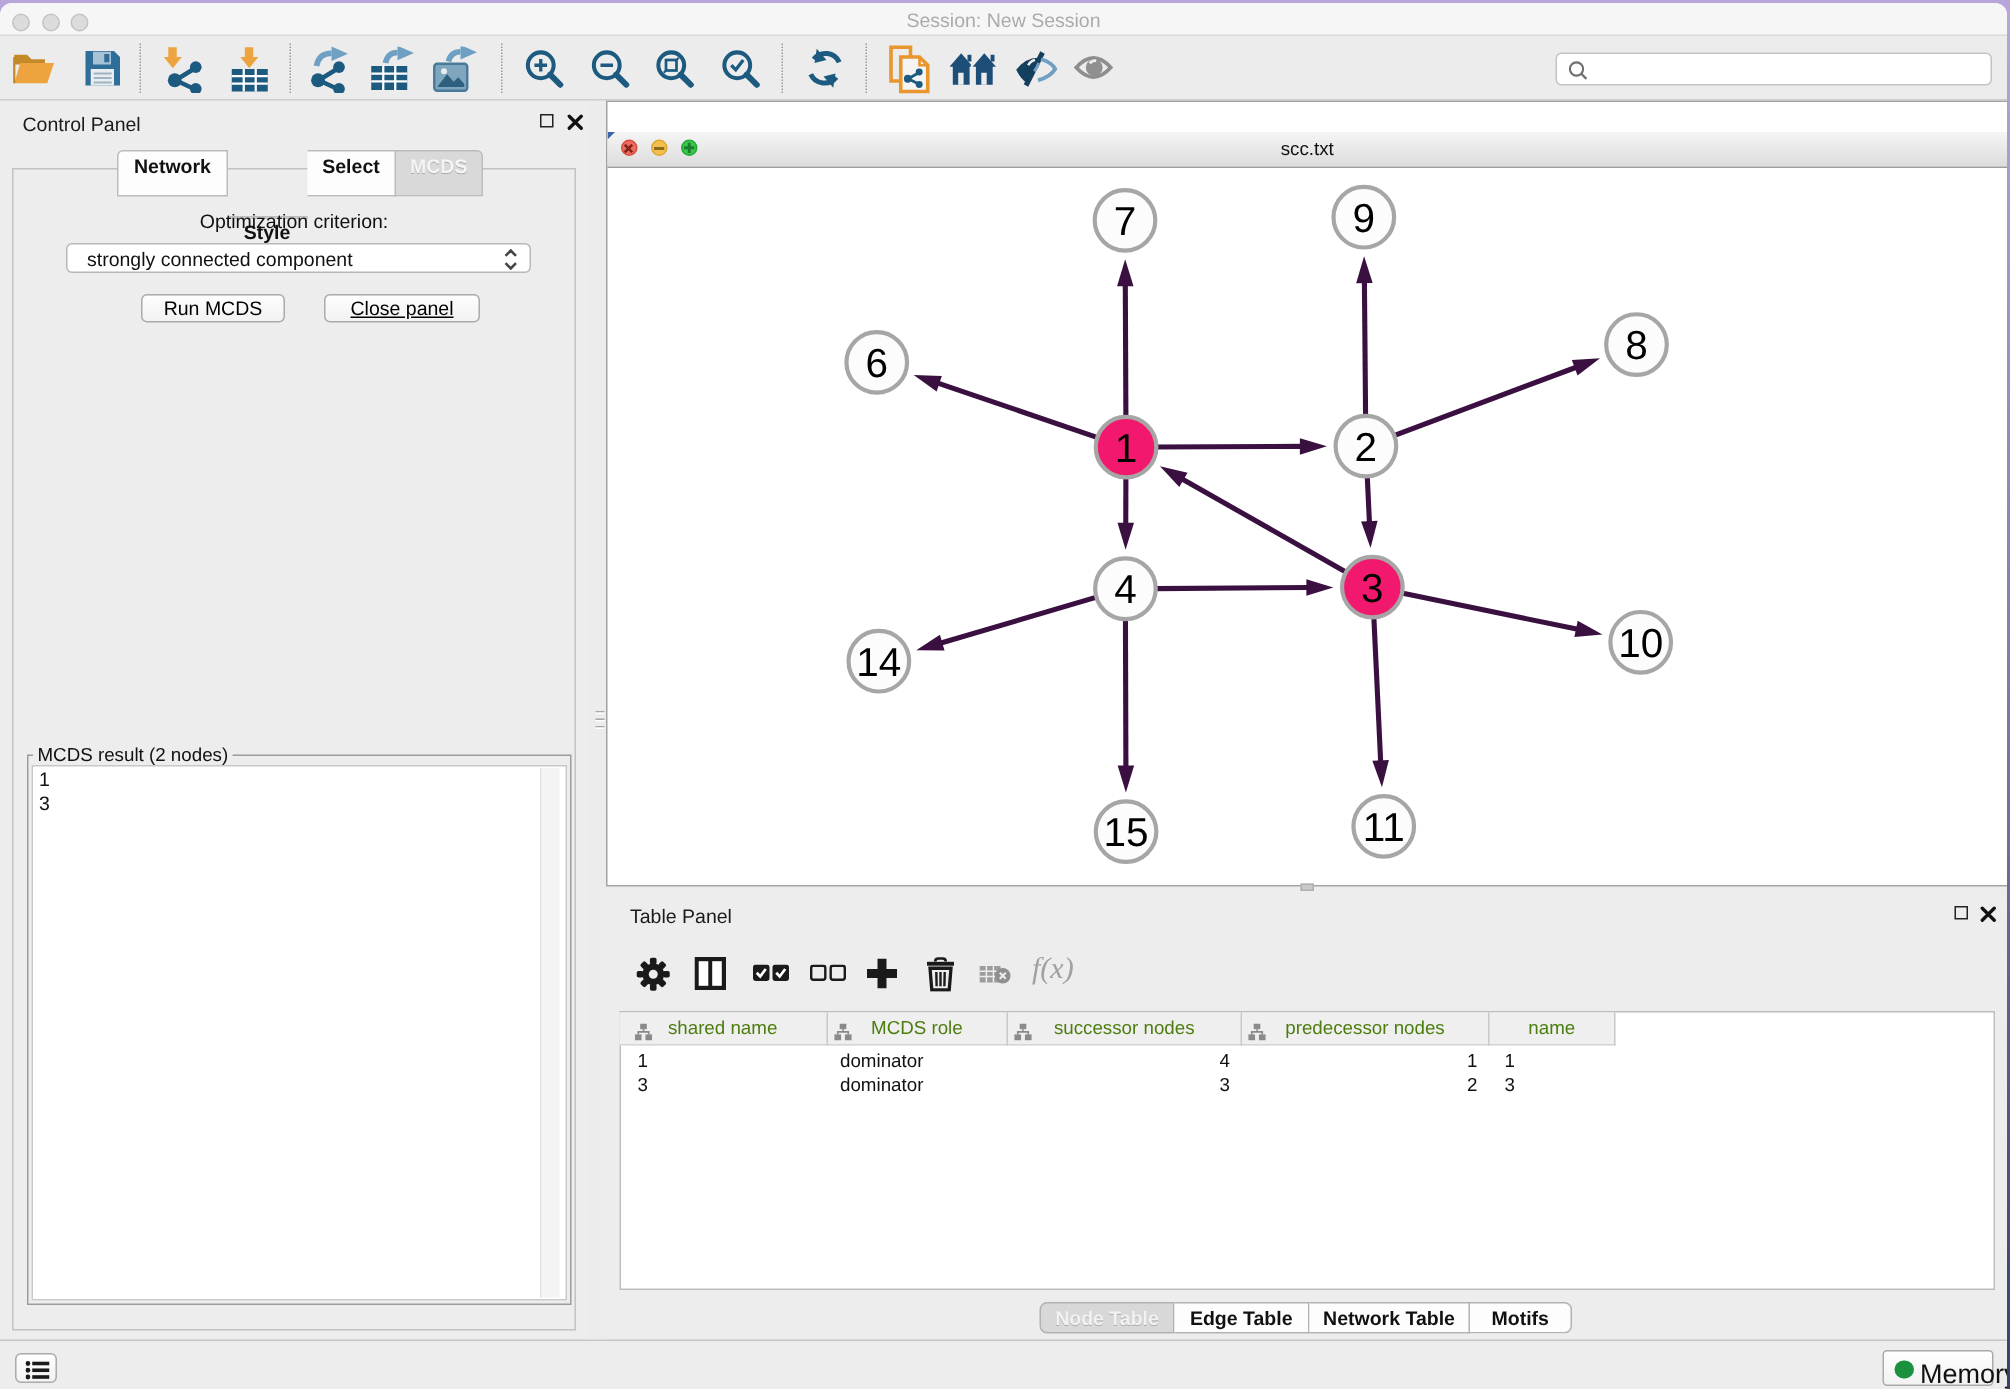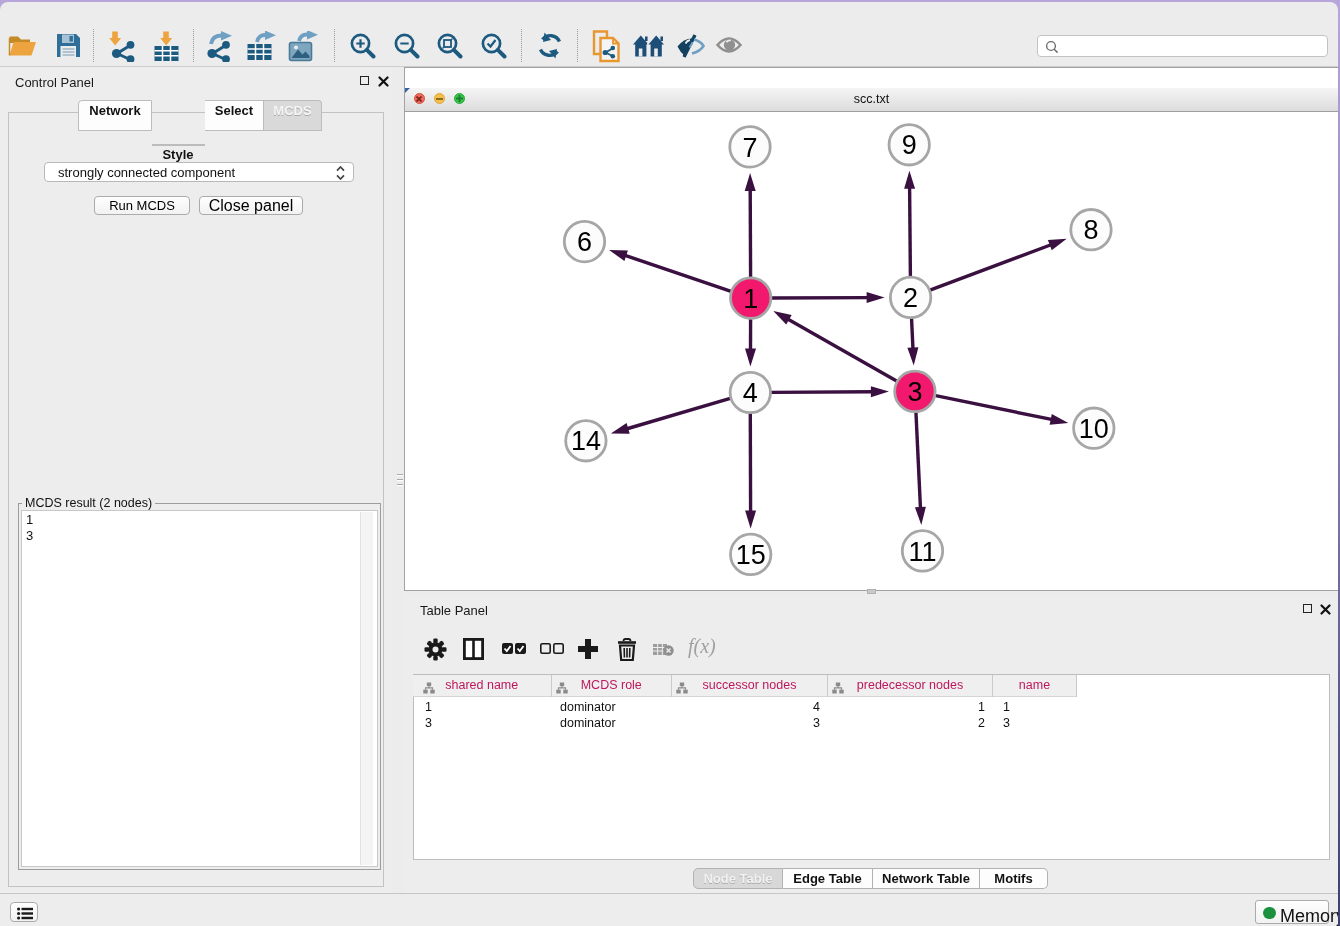--- a/index.html
+++ b/index.html
@@ -36,20 +36,26 @@
 
 #tpanel { position:absolute; left:404px; top:592px; width:935px; height:299px; background:#EDEDED; }
 
 #statusbar { position:absolute; left:0; top:891px; width:100%; height:35px;
   background:#EDEDED; border-top:1px solid #C6C6C6; }
 .btn { background:linear-gradient(180deg,#FEFEFE,#F2F2F2); border:1px solid #ABABAB; border-radius:4px; }
 </style>
 </head>
 <body>
 <div id="win">
+  <div id="titlebar">
+    <div class="tl" style="left:8px;"></div>
+    <div class="tl" style="left:28px;"></div>
+    <div class="tl" style="left:47px;"></div>
+    <div class="title">Session: New Session</div>
+  </div>
   <div id="toolbar">
 
     <svg class="tbi" style="left:8px; top:9px;" width="29" height="26" viewBox="0 0 29 26">
       <path d="M1.5 3.5 H10 L13 6.5 H22 V10 H1.5 Z" fill="#C58A28"></path>
       <path d="M1.5 22.5 L5.5 9 H28 L23.5 22.5 Z" fill="#EDA33E"></path>
       <path d="M1.5 22.5 L1.5 5" stroke="#C58A28" stroke-width="1.5"></path>
     </svg>
 
     <svg class="tbi" style="left:55px; top:8px;" width="26" height="27" viewBox="0 0 26 27">
       <path d="M2 2 H21 L25 6 V25 H2 Z" fill="#2E6E99"></path>
@@ -218,30 +224,31 @@
       </svg>
 
     <div style="position:absolute; left:8px; top:44px; width:376px; height:775px; border:1px solid #C2C2C2; background:#EDEDED;"></div>
 
     <div style="position:absolute; left:78px; top:32px; height:31px; display:flex;">
       <div class="tabs13" style="width:74px; background:#FDFDFD; border:1px solid #BCBCBC; border-radius:4px 0 0 0; text-align:center; line-height:19px;">Network</div>
       <div class="tabs13" style="width:53px; background:#FDFDFD; border:1px solid #BCBCBC; border-left:none; text-align:center; line-height:19px;margin-top:44px;">Style</div>
       <div class="tabs13" style="width:59px; background:#FDFDFD; border:1px solid #BCBCBC; border-left:none; text-align:center; line-height:19px;">Select</div>
       <div class="tabs13" style="width:58px; background:#D9D9D9; border:1px solid #BCBCBC; border-left:none; border-radius:0 4px 0 0; text-align:center; line-height:19px; color:#F5F5F5; text-shadow:0 1px 0 #aaa;">MCDS</div>
     </div>
+    <div style="position:absolute; left:0px; top:72px; width:392px; text-align:center; font-size:13px; color:#111;">Optimization criterion:</div>
 
     <div style="position:absolute; left:44px; top:94px; width:310px; height:20px; background:#fff; border:1px solid #B8B8B8; border-radius:4px;">
       <div style="position:absolute; left:13px; top:2px; font-size:13px; color:#111;">strongly connected component</div>
       <svg style="position:absolute; right:7px; top:3px;" width="11" height="14" viewBox="0 0 11 14">
           <path d="M2 4.6 L5.5 1 L9 4.6 M2 9.4 L5.5 13 L9 9.4" fill="none" stroke="#444" stroke-width="1.7"></path>
         </svg>
     </div>
 
     <div class="btn" style="position:absolute; left:94px; top:128px; width:96px; height:19px; font-size:13px; text-align:center; line-height:18px;">Run MCDS</div>
-    <div class="btn" style="position:absolute; left:199px; top:128px; width:104px; height:19px; font-size:16px; text-align:center; line-height:18px;">Close panel</div>
+    <div class="btn" style="position:absolute; left:216px; top:128px; width:104px; height:19px; font-size:13px; text-align:center; line-height:18px;text-decoration:underline;">Close panel</div>
 
     <div style="position:absolute; left:18px; top:435px; width:363px; height:367px; border:1px solid #9C9C9C;"></div>
     <div style="position:absolute; left:22px; top:428px; background:#EDEDED; padding:0 3px; font-size:12.5px; color:#111;">MCDS result (2 nodes)</div>
     <div style="position:absolute; left:21px; top:442px; width:357px; height:357px; background:#fff; border:1px solid #C8C8C8;">
       <div style="position:absolute; right:4px; top:1px; bottom:1px; width:13px; background:#F4F4F4; border-left:1px solid #E2E2E2;"></div>
       <div style="position:absolute; left:4px; top:1px; font-size:13px; color:#111; line-height:16px;">1<br>3</div>
     </div>
   </div>
   <div id="netwin">
     <div id="nettitle">
@@ -384,21 +391,21 @@
           <line x1="4.6" y1="1" x2="4.6" y2="12"></line>
           <line x1="9.3" y1="1" x2="9.3" y2="12"></line>
         </g>
       <circle cx="15.5" cy="7.5" r="5.2" fill="#8F8F8F"></circle>
       <path d="M13.5 5.5 L17.5 9.5 M17.5 5.5 L13.5 9.5" stroke="#EDEDED" stroke-width="1.4"></path>
     </svg>
     <div style="position:absolute; left:284px; top:41px; font-family:'Liberation Serif',serif; font-style:italic; font-size:20px; color:#A0A0A0;">f(x)</div>
 
     <div style="position:absolute; left:9px; top:80px; width:917px; height:186px; background:#fff; border:1px solid #BDBDBD;"></div>
     <div style="position:absolute; left:9px; top:81px; width:664px; height:22px; background:#EFEFEF; border-bottom:1px solid #D5D5D5;"></div>
-    <div style="position:absolute; top:81px; left:9px; height:22px; display:flex; font-size:12.5px; color:#be185d;">
+    <div style="position:absolute; top:81px; left:9px; height:22px; display:flex; font-size:12.5px; color:#4d7c0f;">
       <div style="width:138.5px; border-right:1px solid #C9C9C9; text-align:center; line-height:21px; position:relative;"><span style="position:absolute; left:10px; top:5px;"><svg width="12" height="12" viewBox="0 0 12 12">
               <g fill="#8A8A8A">
                 <rect x="3.8" y="0.5" width="4.4" height="3.6"></rect>
                 <rect x="0.3" y="7.6" width="4.4" height="3.9"></rect>
                 <rect x="7.3" y="7.6" width="4.4" height="3.9"></rect>
               </g>
               <path d="M6 4.1 V5.9 M2.5 7.6 V5.9 H9.5 V7.6" stroke="#8A8A8A" stroke-width="1.1" fill="none"></path>
             </svg></span>shared name</div>
       <div style="width:120.5px; border-right:1px solid #C9C9C9; text-align:center; line-height:21px; position:relative;"><span style="position:absolute; left:4px; top:5px;"><svg width="12" height="12" viewBox="0 0 12 12">
               <g fill="#8A8A8A">

